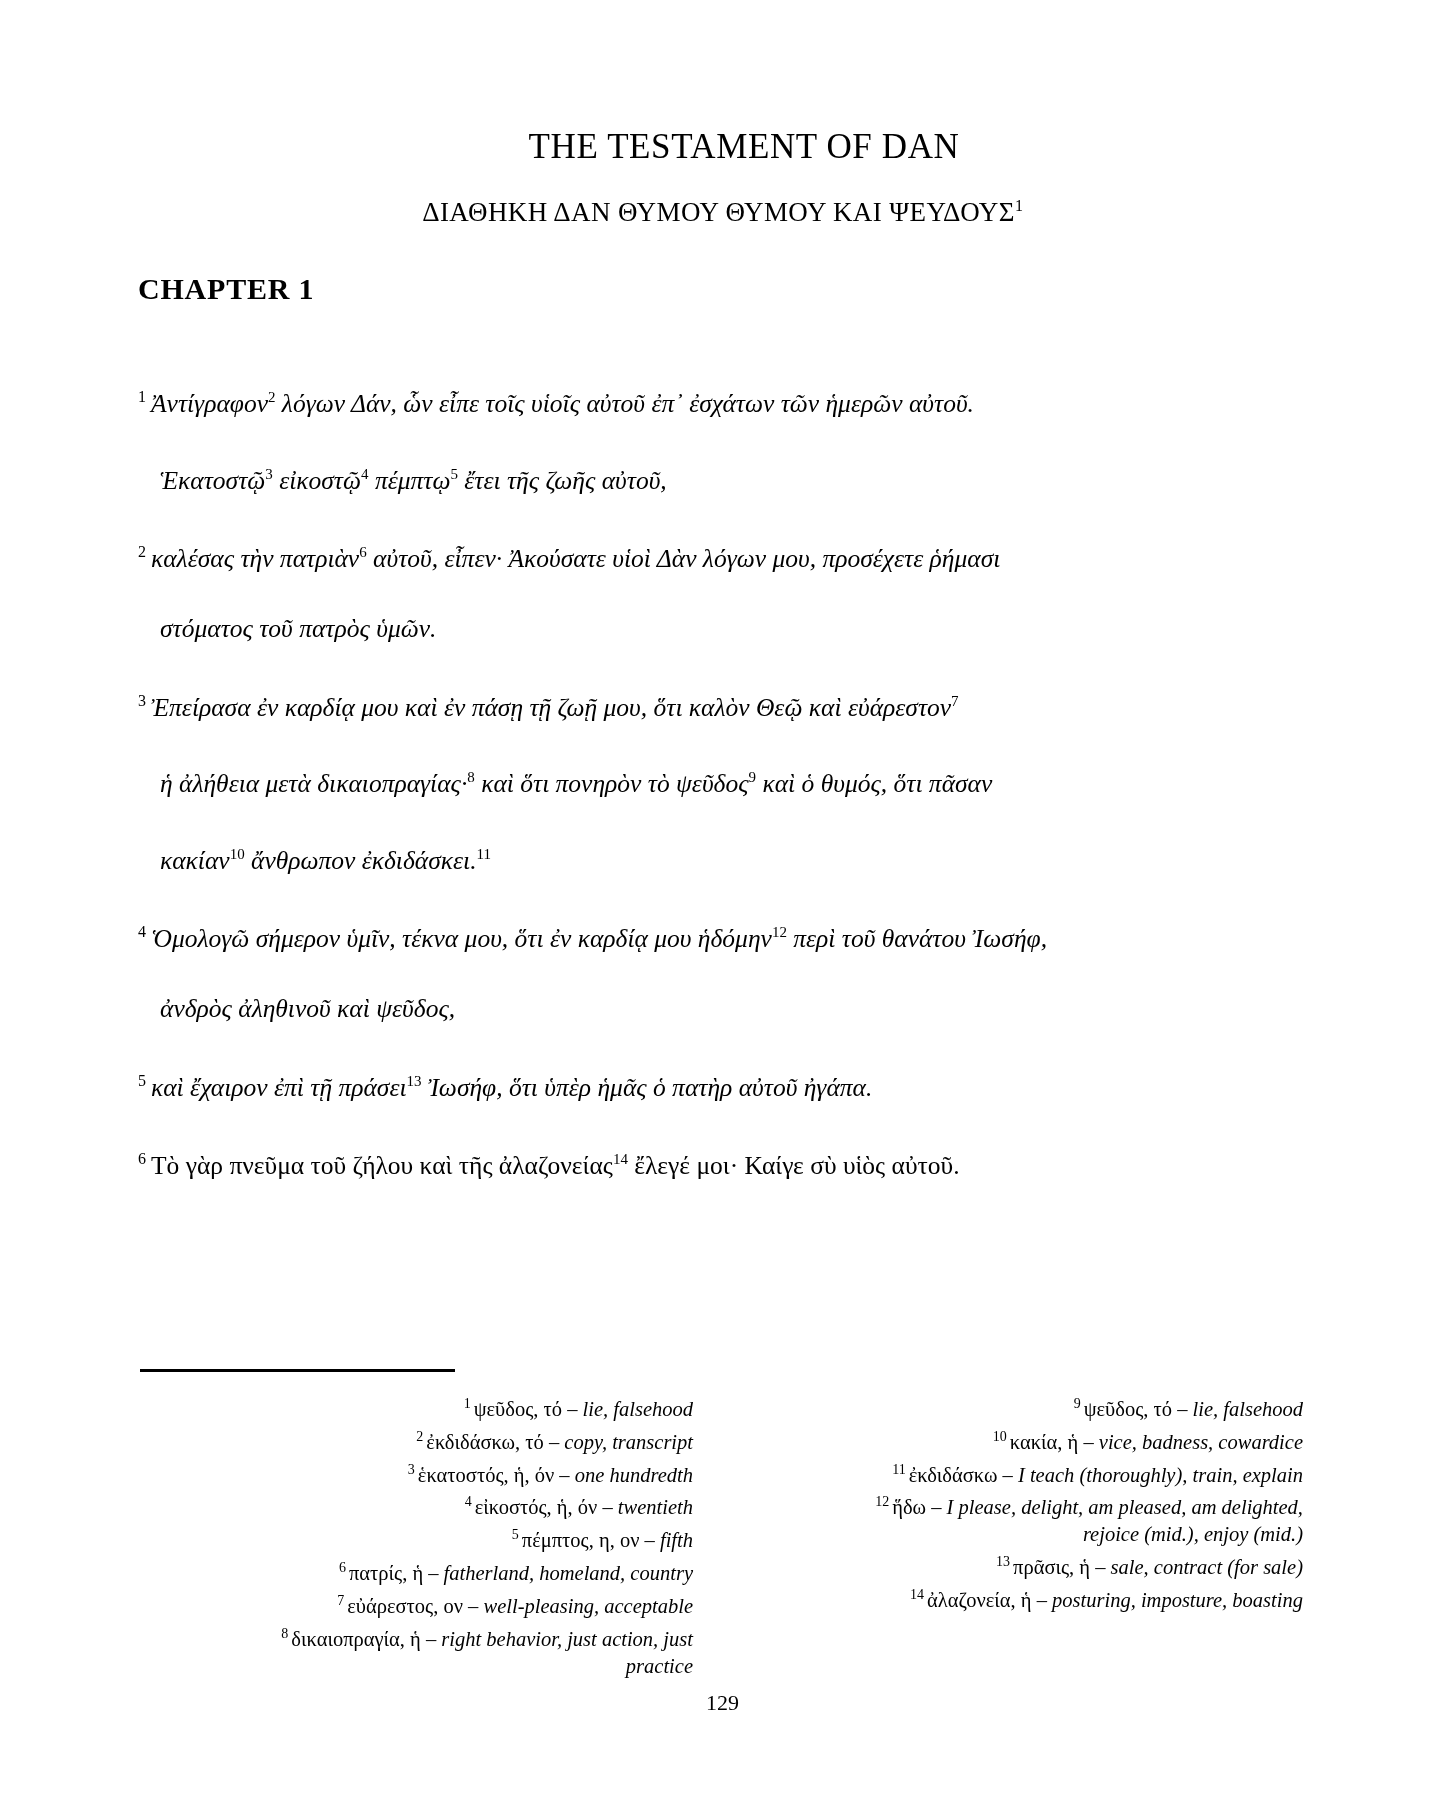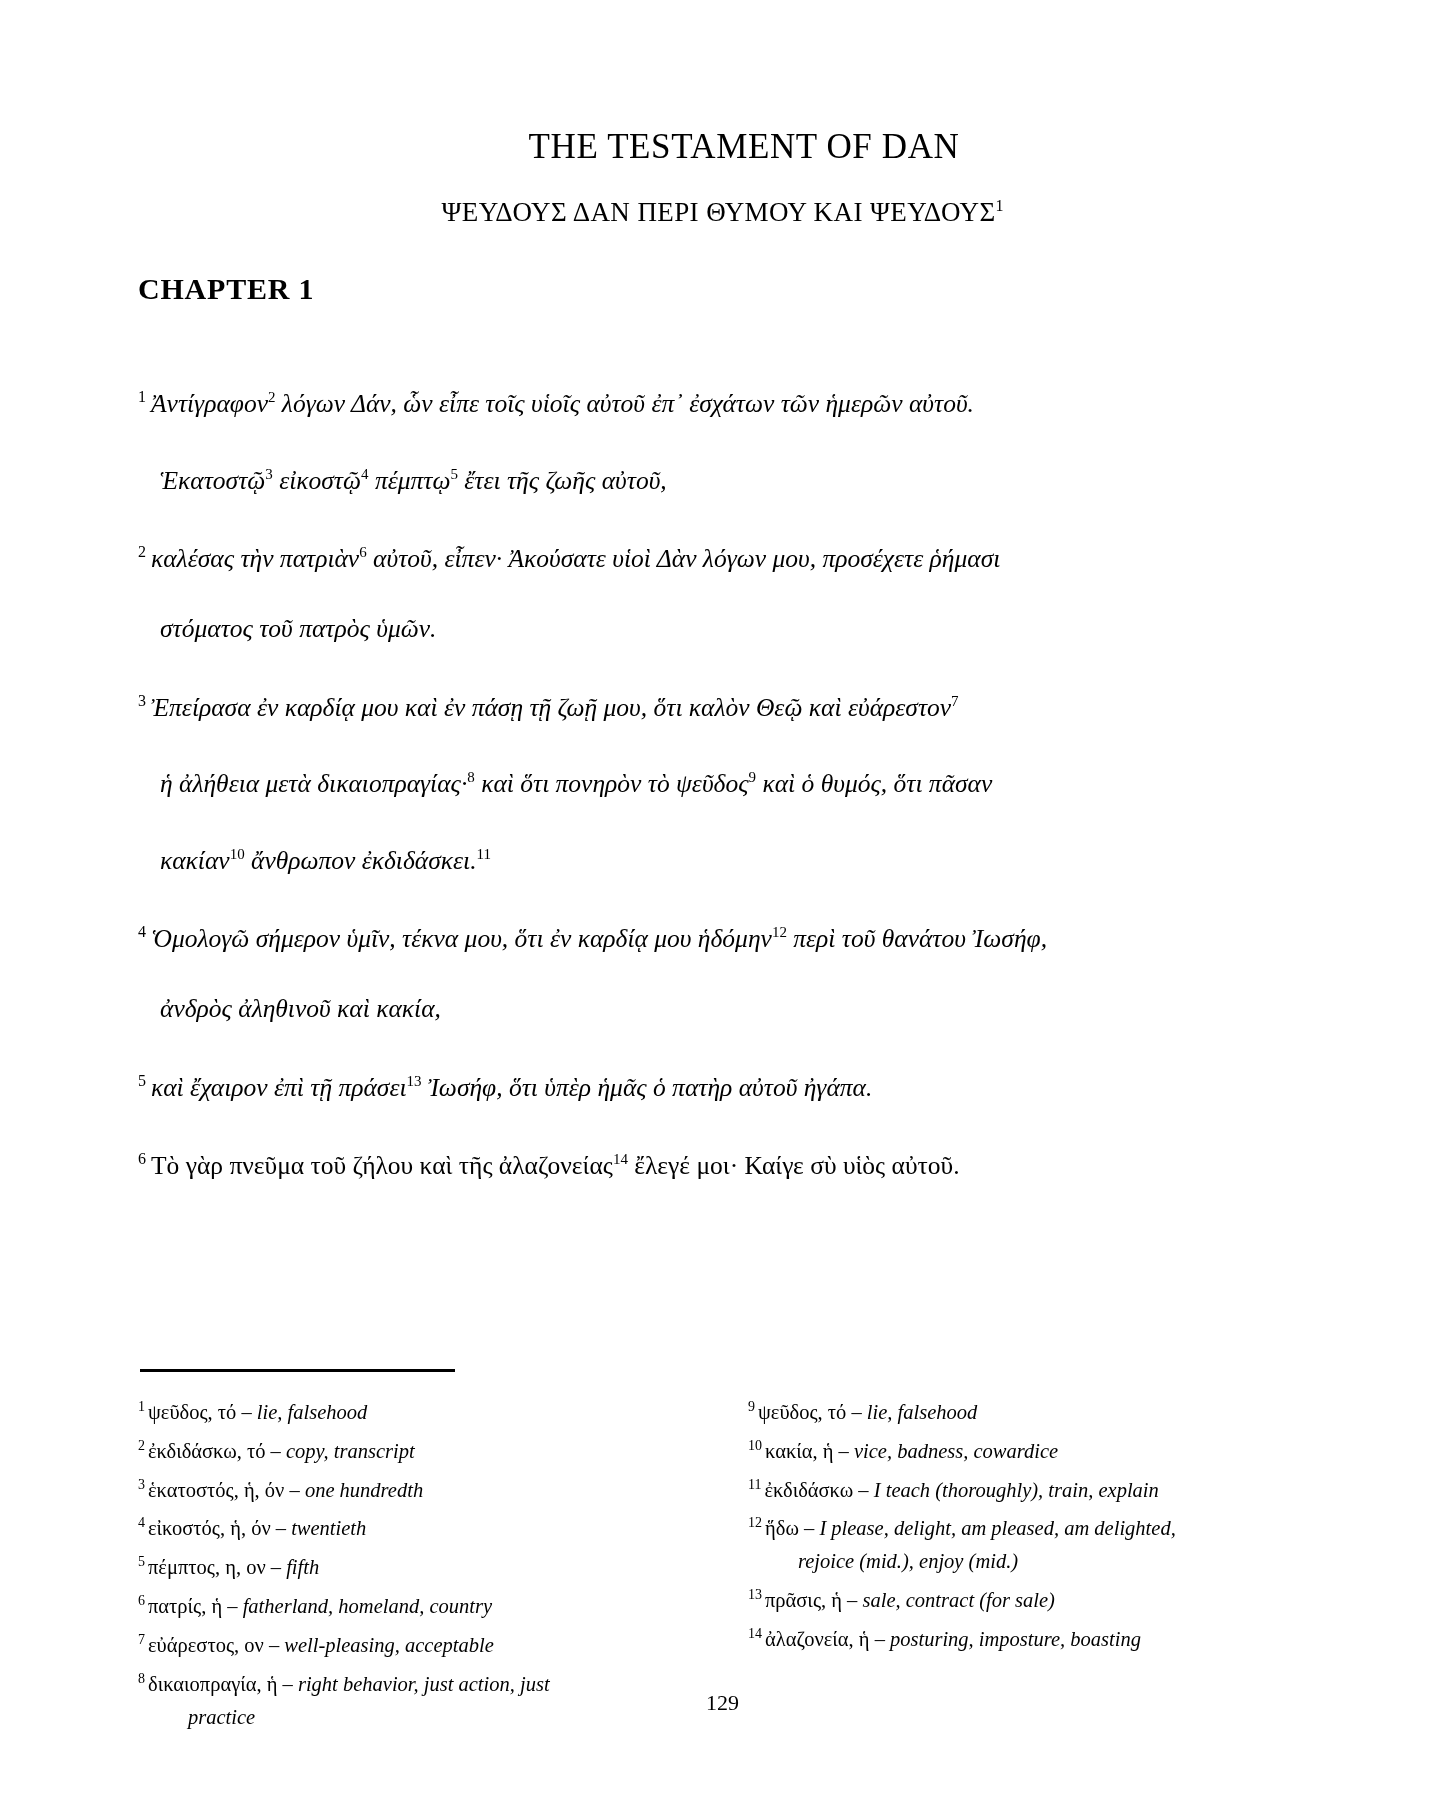--- a/index.html
+++ b/index.html
@@ -106,24 +106,25 @@
     left: 138px;
     width: 1170px;
     display: flex;
     gap: 55px;
   }
   .fn-col {
     width: 555px;
   }
   .fn-item {
     font-size: 20.5px;
-    line-height: 33px;
+    line-height: 27px;
     text-indent: -22px;
     padding-left: 22px;
     white-space: nowrap;
+    text-align: right;
   }
   .fn-item .marker {
     font-size: 14px;
     vertical-align: super;
     margin-right: 3px;
   }
   .fn-item .lemma { font-style: normal; }
   .fn-item .gloss { font-style: italic; }
   .fn-item .wrap {
     display: block;
@@ -143,21 +144,21 @@
   }
 </style>
 </head>
 <body>
 
 <div class="page">
 
   <div class="title-block">
     <div class="doc-title">THE TESTAMENT OF DAN</div>
     <div class="doc-subtitle">
-      <span>ΨΕΥΔΟΥΣ ΔΑΝ ΠΕΡΙ ΘΥΜΟΥ ΚΑΙ ΨΕΥΔΟΥΣ</span><span class="fn">1</span>
+      <span>ΔΙΑΘΗΚΗ ΔΑΝ ΘΥΜΟΥ ΘΥΜΟΥ ΚΑΙ ΨΕΥΔΟΥΣ</span><span class="fn">1</span>
     </div>
   </div>
 
   <div class="chapter-heading">CHAPTER 1</div>
 
   <div class="body-block" id="verse-body">
       <div class="verse">
         <div class="vline"><span class="vnum">1</span><span>Ἀντίγραφον</span><span class="fn">2</span><span> λόγων Δάν, ὧν εἶπε τοῖς υἱοῖς αὐτοῦ ἐπ᾽ ἐσχάτων τῶν ἡμερῶν αὐτοῦ.</span></div>
         <div class="vline cont"><span>Ἑκατοστῷ</span><span class="fn">3</span><span> εἰκοστῷ</span><span class="fn">4</span><span> πέμπτῳ</span><span class="fn">5</span><span> ἔτει τῆς ζωῆς αὐτοῦ,</span></div>
       </div>
@@ -165,21 +166,21 @@
         <div class="vline"><span class="vnum">2</span><span>καλέσας τὴν πατριὰν</span><span class="fn">6</span><span> αὐτοῦ, εἶπεν· Ἀκούσατε υἱοὶ Δὰν λόγων μου, προσέχετε ῥήμασι</span></div>
         <div class="vline cont"><span>στόματος τοῦ πατρὸς ὑμῶν.</span></div>
       </div>
       <div class="verse">
         <div class="vline"><span class="vnum">3</span><span>Ἐπείρασα ἐν καρδίᾳ μου καὶ ἐν πάσῃ τῇ ζωῇ μου, ὅτι καλὸν Θεῷ καὶ εὐάρεστον</span><span class="fn">7</span></div>
         <div class="vline cont"><span>ἡ ἀλήθεια μετὰ δικαιοπραγίας·</span><span class="fn">8</span><span> καὶ ὅτι πονηρὸν τὸ ψεῦδος</span><span class="fn">9</span><span> καὶ ὁ θυμός, ὅτι πᾶσαν</span></div>
         <div class="vline cont"><span>κακίαν</span><span class="fn">10</span><span> ἄνθρωπον ἐκδιδάσκει.</span><span class="fn">11</span></div>
       </div>
       <div class="verse">
         <div class="vline"><span class="vnum">4</span><span>Ὁμολογῶ σήμερον ὑμῖν, τέκνα μου, ὅτι ἐν καρδίᾳ μου ἡδόμην</span><span class="fn">12</span><span> περὶ τοῦ θανάτου Ἰωσήφ,</span></div>
-        <div class="vline cont"><span>ἀνδρὸς ἀληθινοῦ καὶ κακία,</span></div>
+        <div class="vline cont"><span>ἀνδρὸς ἀληθινοῦ καὶ ψεῦδος,</span></div>
       </div>
       <div class="verse">
         <div class="vline"><span class="vnum">5</span><span>καὶ ἔχαιρον ἐπὶ τῇ πράσει</span><span class="fn">13</span><span> Ἰωσήφ, ὅτι ὑπὲρ ἡμᾶς ὁ πατὴρ αὐτοῦ ἠγάπα.</span></div>
       </div>
       <div class="verse">
         <div class="vline upright"><span class="vnum">6</span><span>Τὸ γὰρ πνεῦμα τοῦ ζήλου καὶ τῆς ἀλαζονείας</span><span class="fn">14</span><span> ἔλεγέ μοι· Καίγε σὺ υἱὸς αὐτοῦ.</span></div>
       </div>
     </div>
 
   <div class="fn-rule"></div>

